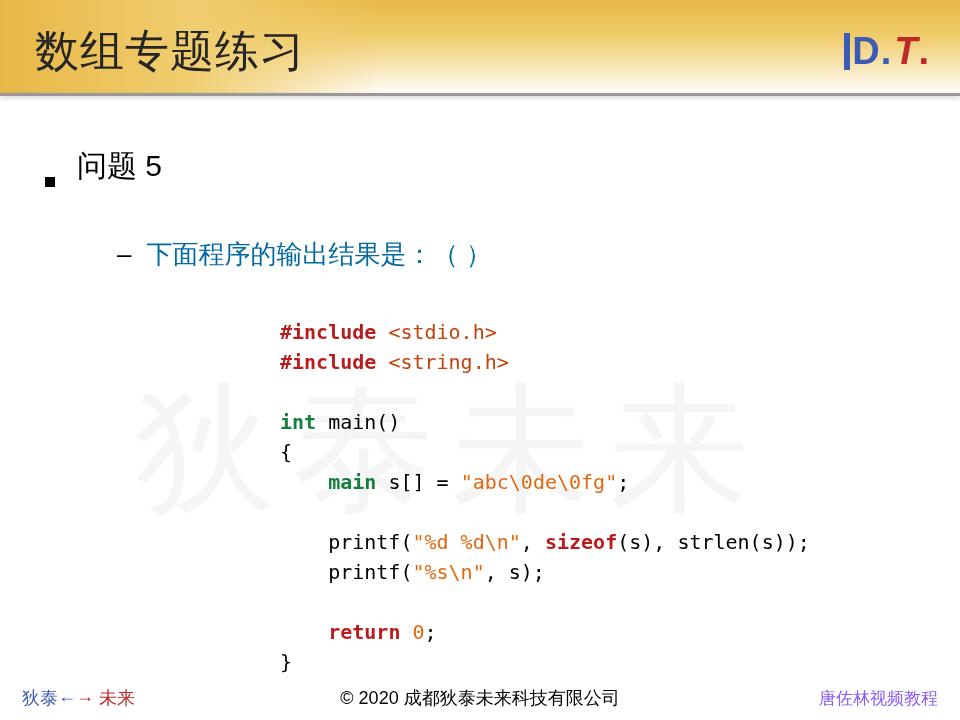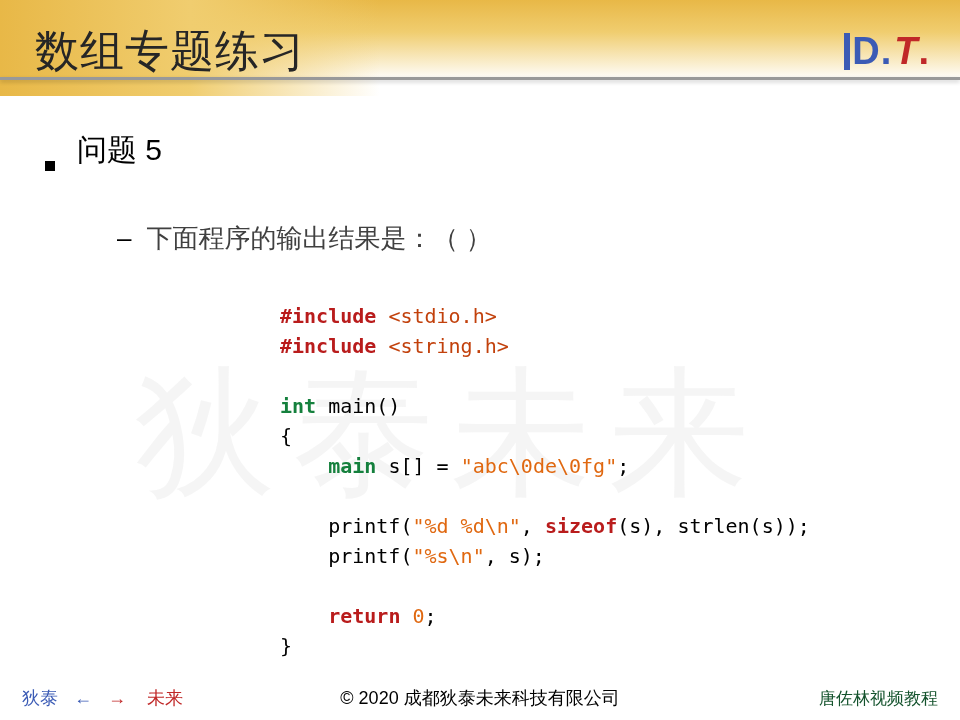--- a/index.html
+++ b/index.html
@@ -5,21 +5,21 @@
     * { margin: 0; padding: 0; box-sizing: border-box; }
     body {
       width: 960px;
       height: 720px;
       background: white;
       font-family: "Microsoft YaHei", "SimHei", sans-serif;
       position: relative;
       overflow: hidden;
     }
     .header {
-      height: 80px;
+      height: 96px;
       position: relative;
       background: linear-gradient(to bottom, #e8b847 0%, #f0cd6f 40%, #ffffff 100%);
     }
     .header::after {
       content: "";
       position: absolute;
       left: 0;
       right: 0;
       bottom: 0;
       height: 3px;
@@ -91,21 +91,21 @@
       margin-left: 72px;
       margin-bottom: 35px;
     }
     .dash {
       font-size: 26px;
       margin-right: 15px;
       color: #000;
     }
     .sub-text {
       font-size: 26px;
-      color: #404040;
+      color: #0369a1;
     }
     .watermark {
       position: absolute;
       font-size: 140px;
       color: rgba(170,170,170,0.12);
       font-weight: 400;
       pointer-events: none;
       white-space: nowrap;
       top: 260px;
       left: 135px;
@@ -132,35 +132,34 @@
       left: 0;
       right: 0;
       padding: 0 22px;
       display: flex;
       justify-content: space-between;
       align-items: center;
       font-size: 18px;
     }
     .footer-left {
       display: flex;
-      align-items: center;
-      gap: 16px;
+      gap: 0;
     }
     .ft-brand1 { color: #3b5bb5; font-weight: 400; }
     .ft-arrow-l { color: #3b5bb5; font-weight: bold; }
     .ft-arrow-r { color: #c02828; font-weight: bold; }
     .ft-brand2 { color: #c02828; font-weight: 400; margin-left: 5px; }
     .footer-center {
       color: #000;
       position: absolute;
       left: 50%;
       transform: translateX(-50%);
     }
     .footer-right {
-      color: #14532d;
+      color: #8b5cf6;
       font-size: 17px;
     }
   </style>
 </head>
 <body>
 
 <div class="header">
   <div class="title-gradient"></div>
   <div class="title">数组专题练习</div>
   <div class="logo">

